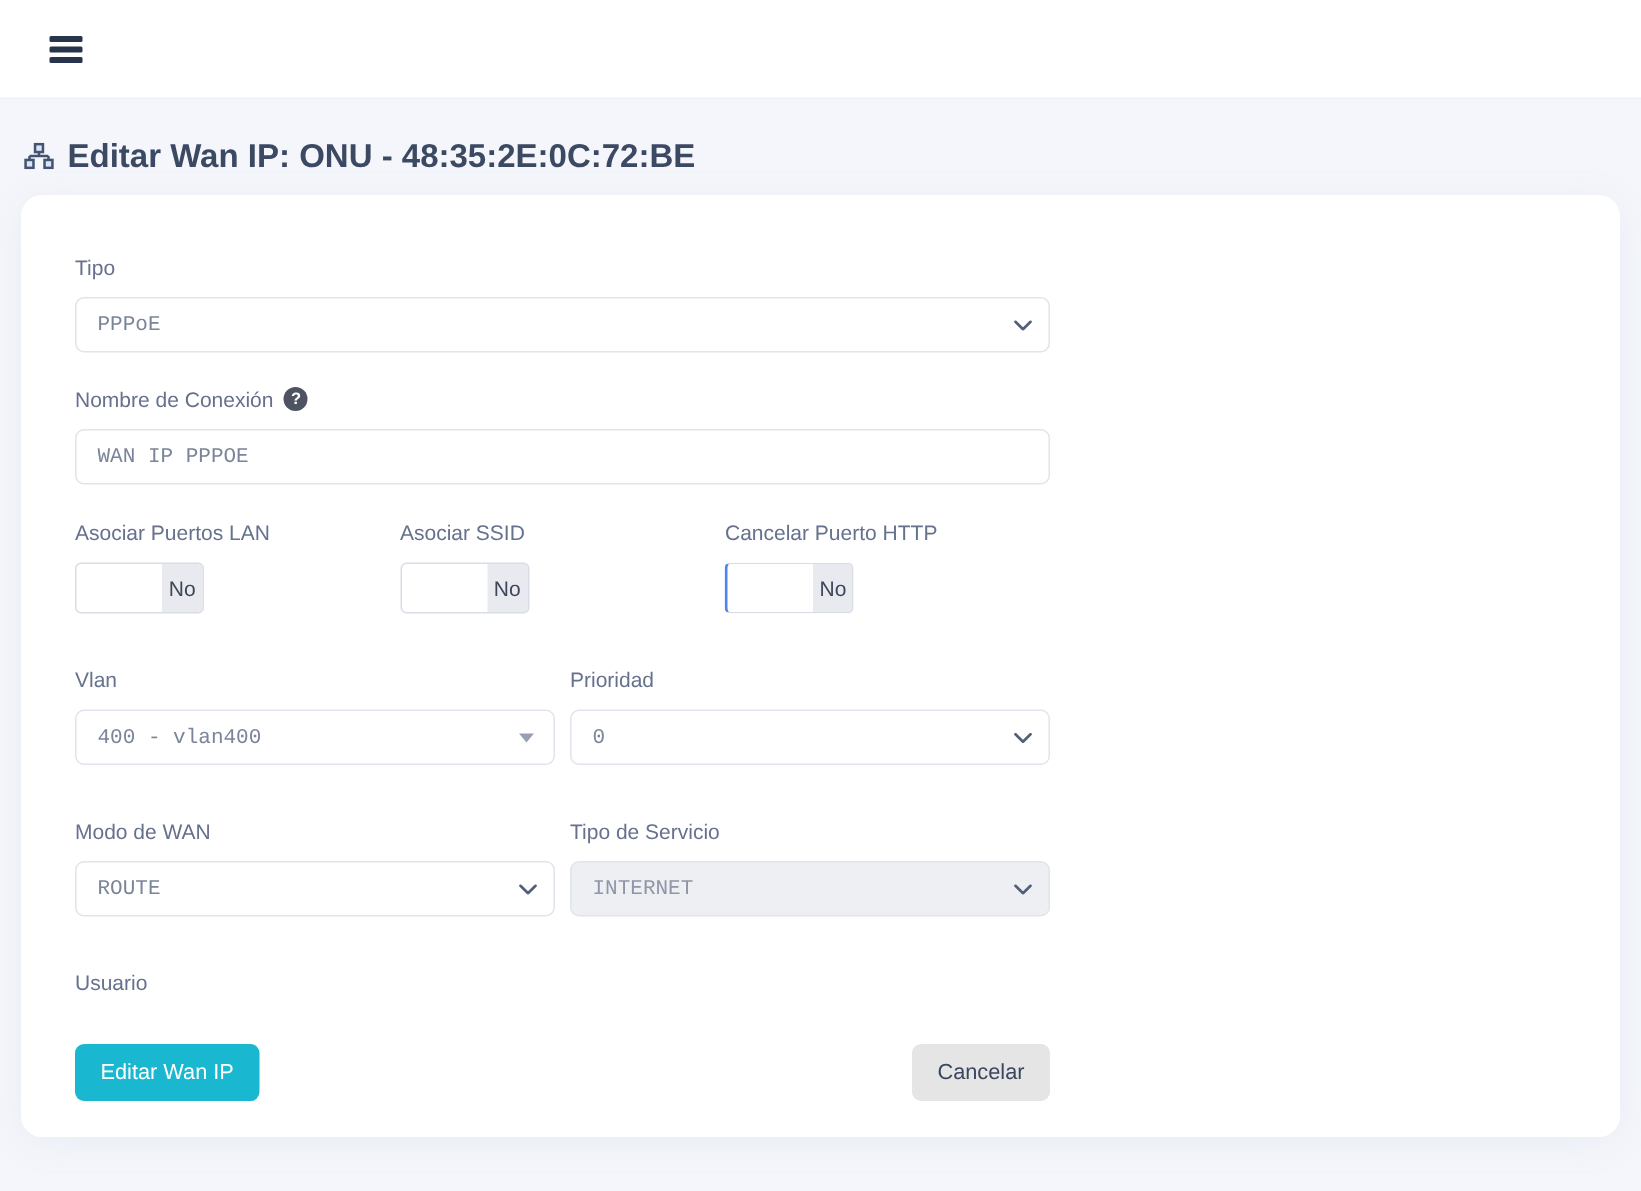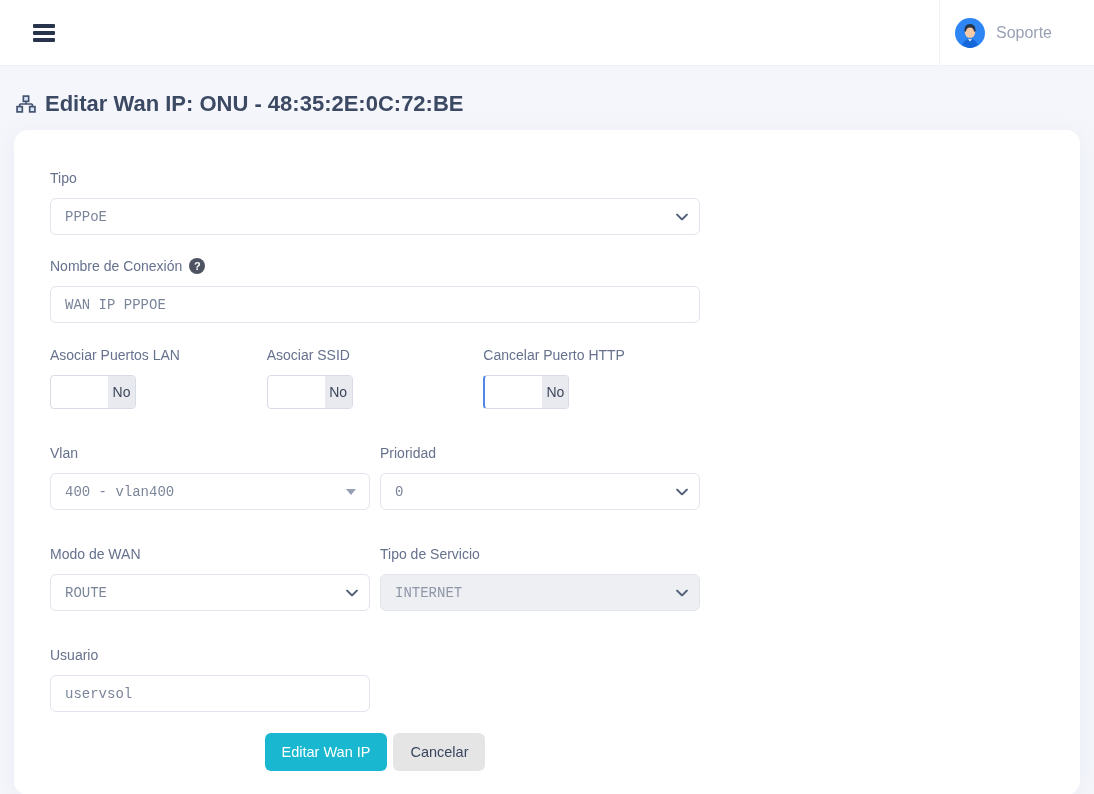--- a/index.html
+++ b/index.html
@@ -99,50 +99,38 @@
     cursor: pointer;
   }
   .caret-tri {
     position: absolute; right: 13px; top: 50%; margin-top: -3px;
     width: 0; height: 0;
     border-left: 5px solid transparent; border-right: 5px solid transparent;
     border-top: 6px solid #96a0b2;
   }
 
   
-  .btn-row { display: flex; justify-content: center; gap: 6px; margin-top: 21px; }
+  .btn-row { display: flex; justify-content: space-between; gap: 6px; margin-top: 21px; }
   .btn {
     height: 38px; border: none; border-radius: 6px;
     font-size: 14.5px; padding: 0 17px; cursor: pointer;
     font-family: inherit;
   }
   .btn-primary { background: #19b7d0; color: #ffffff; }
   .btn-light { background: #e5e5e5; color: #3a455f; }
 </style>
 </head>
 <body>
 
 <header class="topbar">
   <button class="menu-btn">
     <span></span>
     <span></span>
     <span></span>
   </button>
-  <div class="user-block">
-    <span style="display:flex;">
-      <svg width="30" height="30" viewBox="0 0 32 32">
-        <circle cx="16" cy="16" r="16" fill="#2e86f4"></circle>
-        <ellipse cx="16" cy="15" rx="5.6" ry="6.2" fill="#f6cba6"></ellipse>
-        <path d="M10 14 q0-7.5 6-7.5 q6 0 6 7.5 l-1.6 .6 q-.6-4.6-4.4-4.6 q-3.8 0-4.4 4.6 z" fill="#273347"></path>
-        <path d="M7.5 28 q3.5-6 8.5-6 q5 0 8.5 6 q-4 4-8.5 4 q-4.5 0-8.5-4z" fill="#1566d8"></path>
-        <path d="M13.6 21.8 L16 25 L18.4 21.8 L16 23z" fill="#ffffff"></path>
-      </svg>
-    </span>
-    <span class="soporte">Soporte</span>
-  </div>
 </header>
 
 <div class="page-head">
   <span style="display:flex;">
     <svg width="20" height="18" viewBox="0 0 19 17">
       <g stroke="#44536f" fill="#d9e6f7" stroke-width="1.6">
         <rect x="7" y="1" width="5" height="5"></rect>
         <rect x="1" y="11" width="5" height="5"></rect>
         <rect x="13" y="11" width="5" height="5"></rect>
       </g>
@@ -249,21 +237,20 @@
                 <path d="M1 1l5 5 5-5" fill="none" stroke="#53607a" stroke-width="1.8" stroke-linecap="round" stroke-linejoin="round"></path>
               </svg>
           </span>
         </div>
       </div>
     </div>
 
     <div class="grid-2" style="margin-bottom:0;">
       <div>
         <label class="form-label">Usuario</label>
-        <input class="control" type="text" value="uservsol" style="">
       </div>
     </div>
 
     <div class="btn-row">
       <button class="btn btn-primary">Editar Wan IP</button>
       <button class="btn btn-light">Cancelar</button>
     </div>
 
   </form>
 </div>

